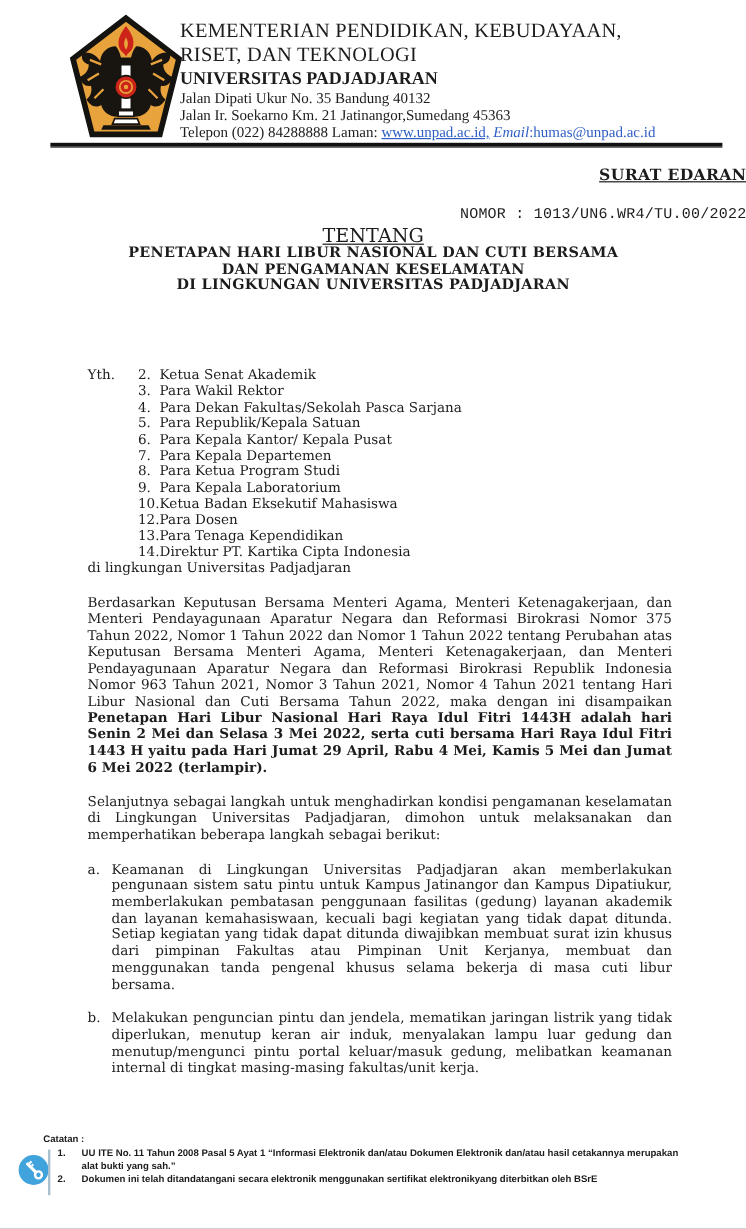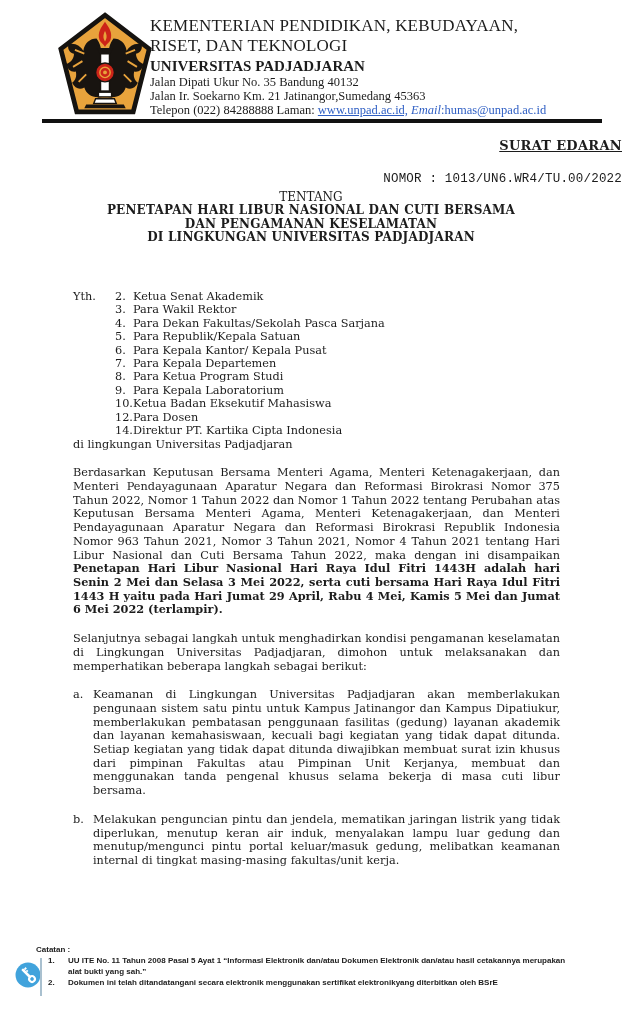--- a/index.html
+++ b/index.html
@@ -21,24 +21,24 @@
   .email-label { color:#2f5fc4; font-style:italic; text-decoration:none; }
   .email-plain { color:#2f5fc4; text-decoration:none; }
   .header-rule { position:absolute; left:42px; right:20px; top:119px; height:3px;
                  border-top:3.5px solid #111; border-bottom:1.2px solid #111; }
   
   .doc-title-block { position:absolute; left:0; top:135px; width:100%; text-align:right; }
   .doc-type { display:inline-block; font-size:13px; font-weight:bold; text-decoration:underline;
               letter-spacing:0.3px; }
   .doc-number { font-size:12.5px; margin-top:18px; letter-spacing:0.2px;font-family:Liberation Mono, monospace; }
   .tentang-block { position:absolute; left:0; top:190px; width:100%; text-align:center; }
-  .tentang-label { font-size:12px; line-height:14px; }
+  .tentang-label { font-size:16px; line-height:14px;text-decoration:underline; }
   .subject-line { font-size:12px; line-height:13.5px; font-weight:bold; letter-spacing:0.2px; }
   
-  .letter-body { position:absolute; left:73px; top:290px; width:487px;
+  .letter-body { position:absolute; left:73px; top:306px; width:487px;
                  font-size:11.3px; line-height:13.4px; }
   .rec-row { display:flex; }
   .rec-salutation { width:42px; flex:0 0 42px; }
   .rec-list { flex:1; }
   .rec-item { line-height:13.4px; }
   .rec-num { display:inline-block; min-width:18px; }
   .rec-closing { margin-top:0.5px; }
   .body-para { margin-top:15px; text-align:justify; line-height:13.7px; }
   .abc-item { display:flex; margin-top:15px; line-height:13.7px; }
   .abc-marker { flex:0 0 20px; }
@@ -116,20 +116,21 @@
         <div class="rec-item"><span class="rec-num">2.</span><span>Ketua Senat Akademik</span></div>
         <div class="rec-item"><span class="rec-num">3.</span><span>Para Wakil Rektor</span></div>
         <div class="rec-item"><span class="rec-num">4.</span><span>Para Dekan Fakultas/Sekolah Pasca Sarjana</span></div>
         <div class="rec-item"><span class="rec-num">5.</span><span>Para Republik/Kepala Satuan</span></div>
         <div class="rec-item"><span class="rec-num">6.</span><span>Para Kepala Kantor/ Kepala Pusat</span></div>
         <div class="rec-item"><span class="rec-num">7.</span><span>Para Kepala Departemen</span></div>
         <div class="rec-item"><span class="rec-num">8.</span><span>Para Ketua Program Studi</span></div>
         <div class="rec-item"><span class="rec-num">9.</span><span>Para Kepala Laboratorium</span></div>
         <div class="rec-item"><span class="rec-num">10.</span><span>Ketua Badan Eksekutif Mahasiswa</span></div>
         <div class="rec-item"><span class="rec-num">12.</span><span>Para Dosen</span></div>
+        <div class="rec-item"><span class="rec-num">13.</span><span>Para Tenaga Kependidikan</span></div>
         <div class="rec-item"><span class="rec-num">14.</span><span>Direktur PT. Kartika Cipta Indonesia</span></div>
       </div>
     </div>
     <div class="rec-closing">di lingkungan Universitas Padjadjaran</div>
 
     <div class="body-para"><span>Berdasarkan Keputusan Bersama Menteri Agama, Menteri Ketenagakerjaan, dan Menteri Pendayagunaan Aparatur Negara dan Reformasi Birokrasi Nomor 375 Tahun 2022, Nomor 1 Tahun 2022 dan Nomor 1 Tahun 2022 tentang Perubahan atas Keputusan Bersama Menteri Agama, Menteri Ketenagakerjaan, dan Menteri Pendayagunaan Aparatur Negara dan Reformasi Birokrasi Republik Indonesia Nomor 963 Tahun 2021, Nomor 3 Tahun 2021, Nomor 4 Tahun 2021 tentang Hari Libur Nasional dan Cuti Bersama Tahun 2022, maka dengan ini disampaikan </span><b>Penetapan Hari Libur Nasional Hari Raya Idul Fitri 1443H adalah hari Senin 2 Mei dan Selasa 3 Mei 2022, serta cuti bersama Hari Raya Idul Fitri 1443 H yaitu pada Hari Jumat 29 April, Rabu 4 Mei, Kamis 5 Mei dan Jumat 6 Mei 2022 (terlampir).</b></div>
 
     <div class="body-para">Selanjutnya sebagai langkah untuk menghadirkan kondisi pengamanan keselamatan di Lingkungan Universitas Padjadjaran, dimohon untuk melaksanakan dan memperhatikan beberapa langkah sebagai berikut:</div>
 
     <div class="abc-item">

